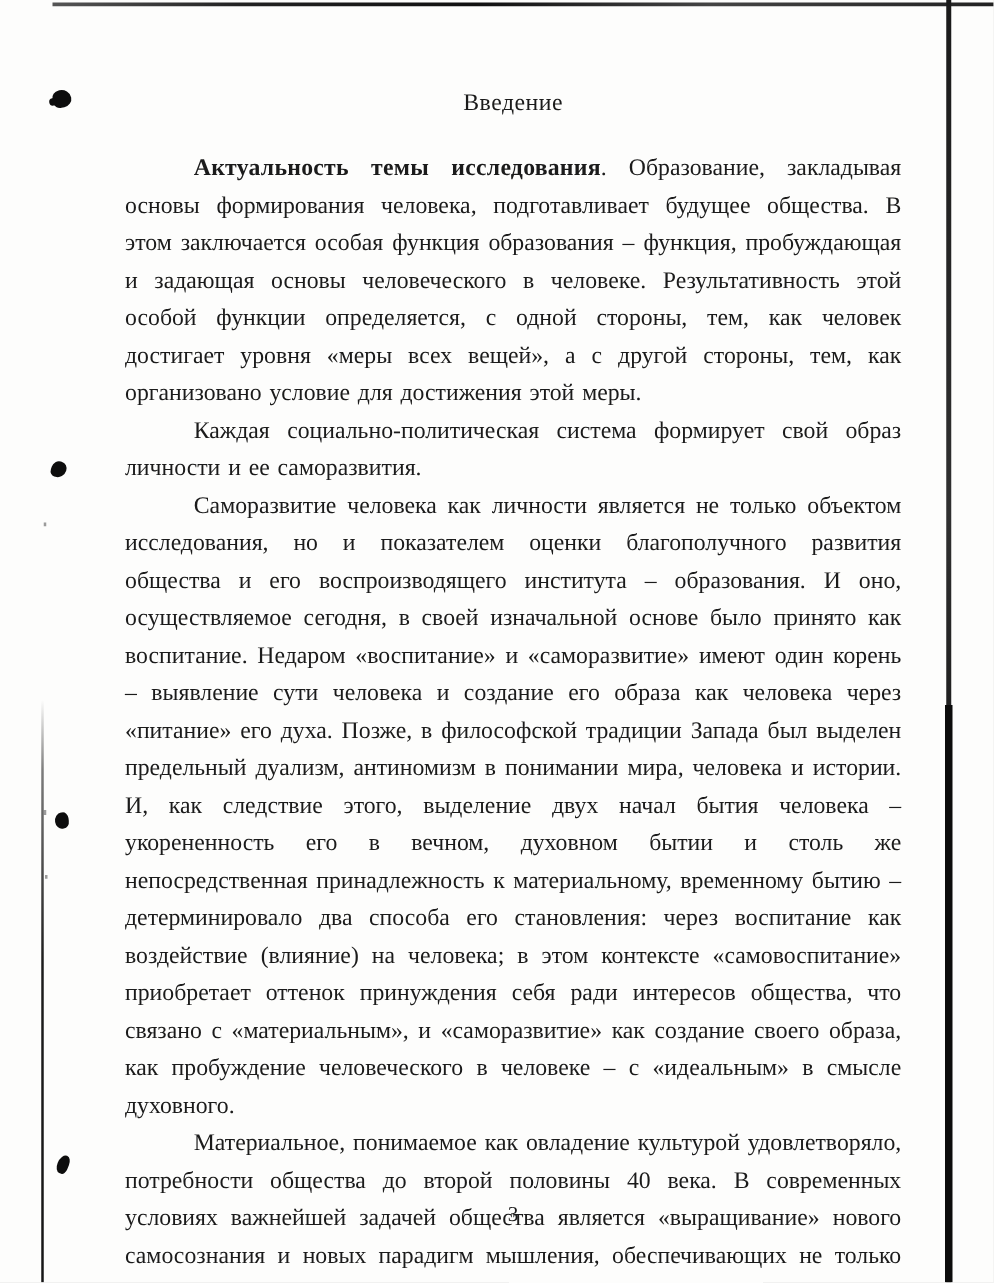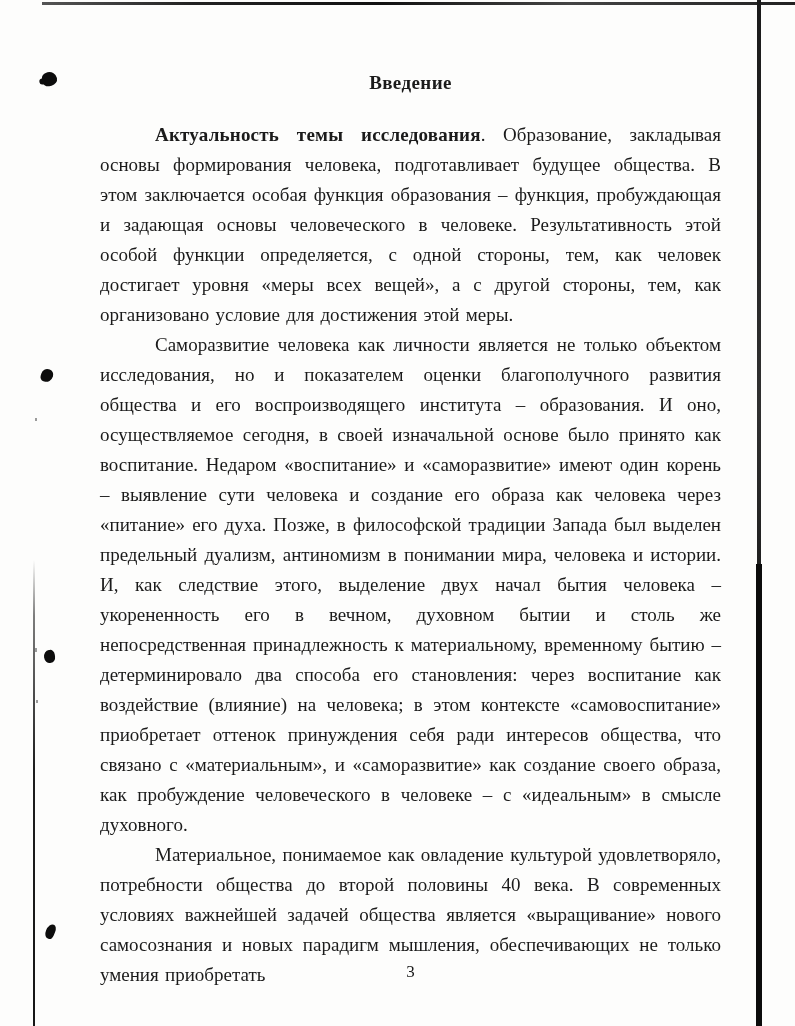--- a/index.html
+++ b/index.html
@@ -61,21 +61,21 @@
   
   .content {
     position: absolute;
     left: 100px; top: 70px;
     width: 621px;
   }
   .doc-title {
     margin: 0 0 24px 0;
     font-size: 19px;
     line-height: 26px;
-    font-weight: bold;
+    font-weight: normal;
     text-align: center;
     letter-spacing: .4px;
   }
   .body-text p {
     margin: 0;
     font-size: 19px;
     line-height: 30px;
     text-align: justify;
     text-align-last: left;
     text-indent: 55px;
@@ -107,20 +107,21 @@
   <div class="speck speck-1"></div>
   <div class="speck speck-2"></div>
   <div class="speck speck-3"></div>
 
   <div class="content">
     <h1 class="doc-title">Введение</h1>
 
     <div class="body-text">
       <p><b>Актуальность темы исследования</b><span>. Образование, закладывая основы формирования человека, подготавливает будущее общества. В этом заключается особая функция образования – функция, пробуждающая и задающая основы человеческого в человеке. Результативность этой особой функции определяется, с одной стороны, тем, как человек достигает уровня «меры всех вещей», а с другой стороны, тем, как организовано условие для достижения этой меры.</span></p>
 
+      <p><span>Каждая социально-политическая система формирует свой образ личности и ее саморазвития.</span></p>
 
       <p><span>Саморазвитие человека как личности является не только объектом исследования, но и показателем оценки благополучного развития общества и его воспроизводящего института – образования. И оно, осуществляемое сегодня, в своей изначальной основе было принято как воспитание. Недаром «воспитание» и «саморазвитие» имеют один корень – выявление сути человека и создание его образа как человека через «питание» его духа. Позже, в философской традиции Запада был выделен предельный дуализм, антиномизм в понимании мира, человека и истории. И, как следствие этого, выделение двух начал бытия человека – укорененность его в вечном, духовном бытии и столь же непосредственная принадлежность к материальному, временному бытию – детерминировало два способа его становления: через воспитание как воздействие (влияние) на человека; в этом контексте «самовоспитание» приобретает оттенок принуждения себя ради интересов общества, что связано с «материальным», и «саморазвитие» как создание своего образа, как пробуждение человеческого в человеке – с «идеальным» в смысле духовного.</span></p>
 
       <p><span>Материальное, понимаемое как овладение культурой удовлетворяло, потребности общества до второй половины 40 века. В современных условиях важнейшей задачей общества является «выращивание» нового самосознания и новых парадигм мышления, обеспечивающих не только умения приобретать</span></p>
     </div>
   </div>
 
   <div class="page-number">3</div>
 </div>
 

